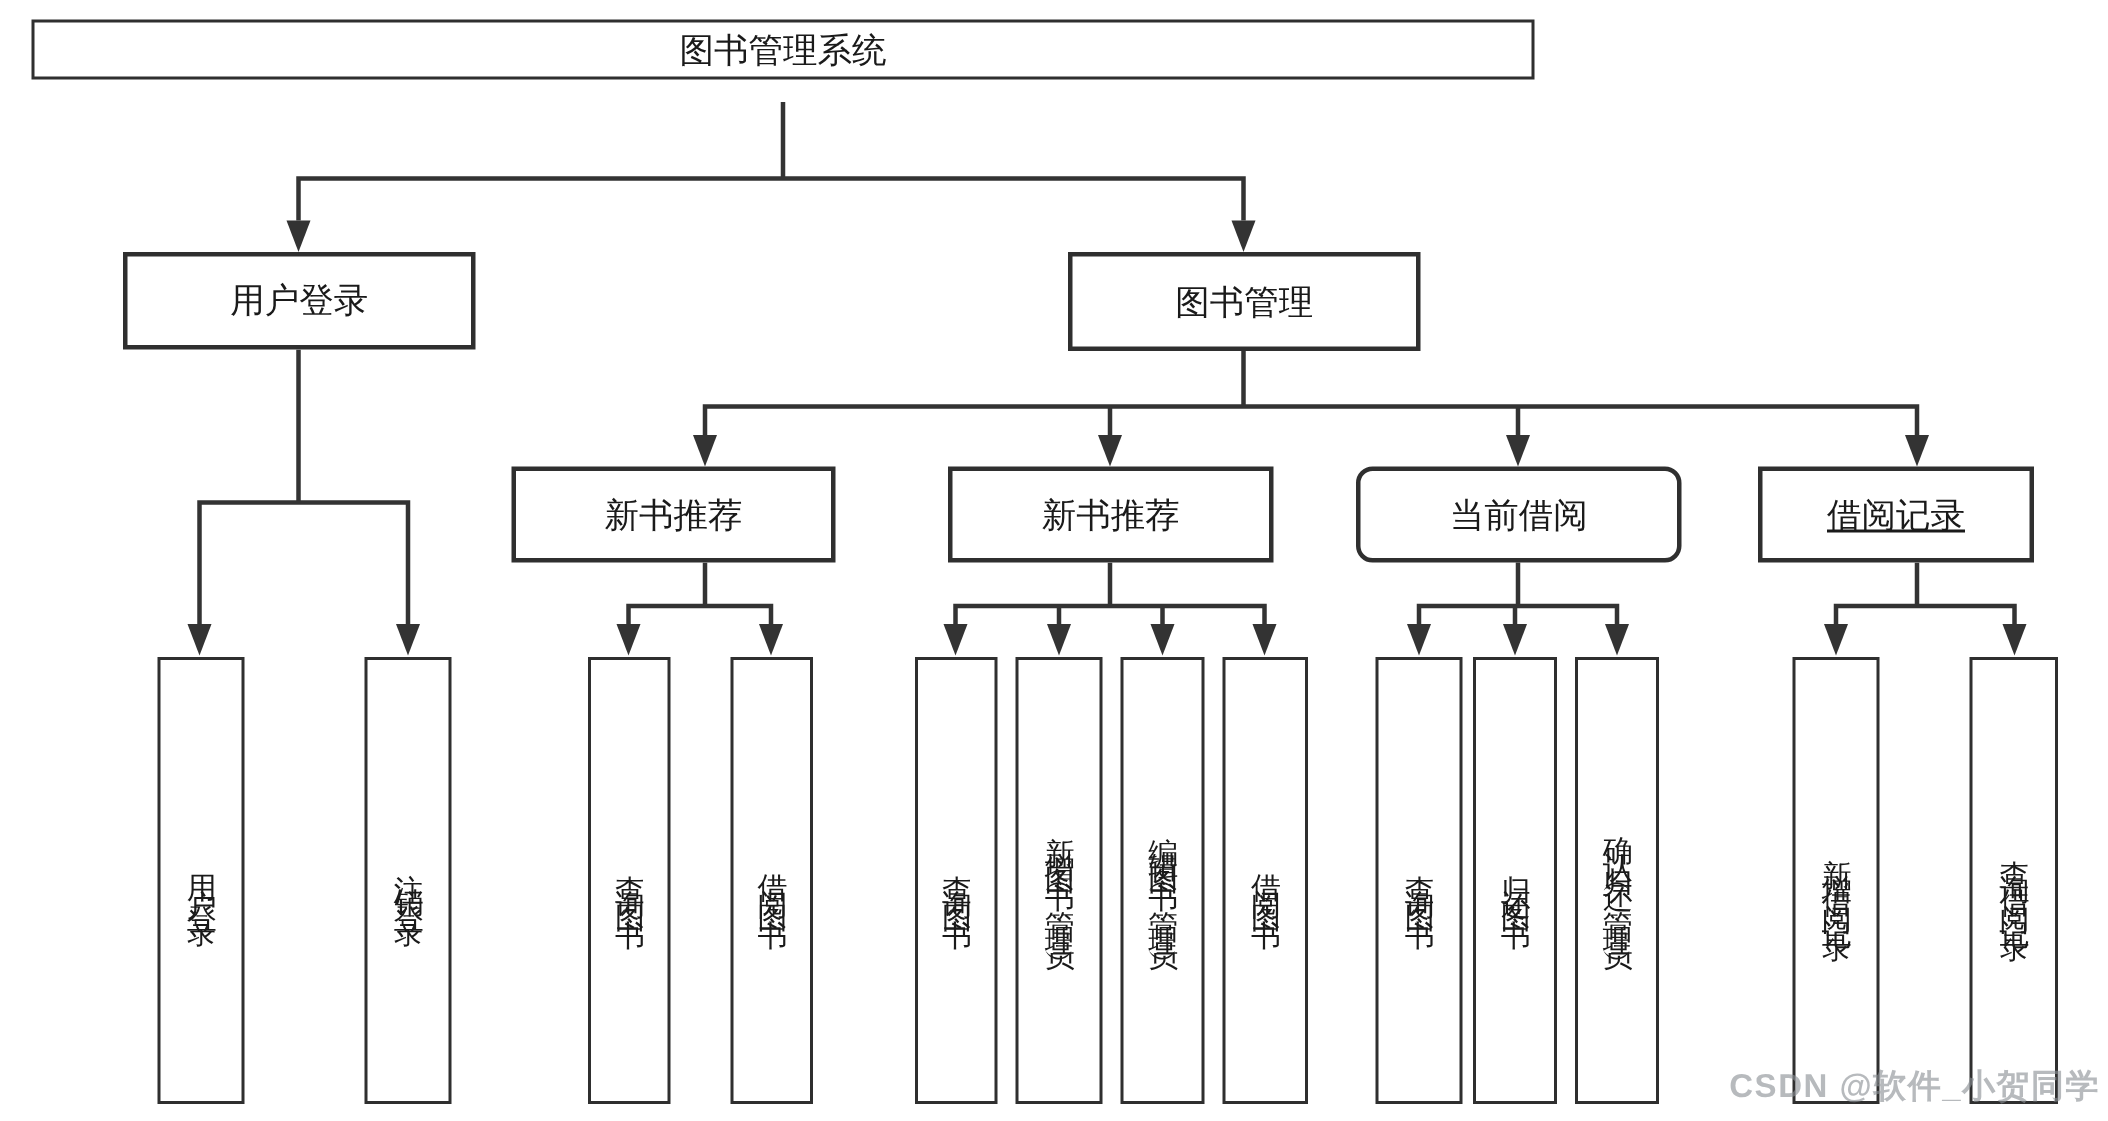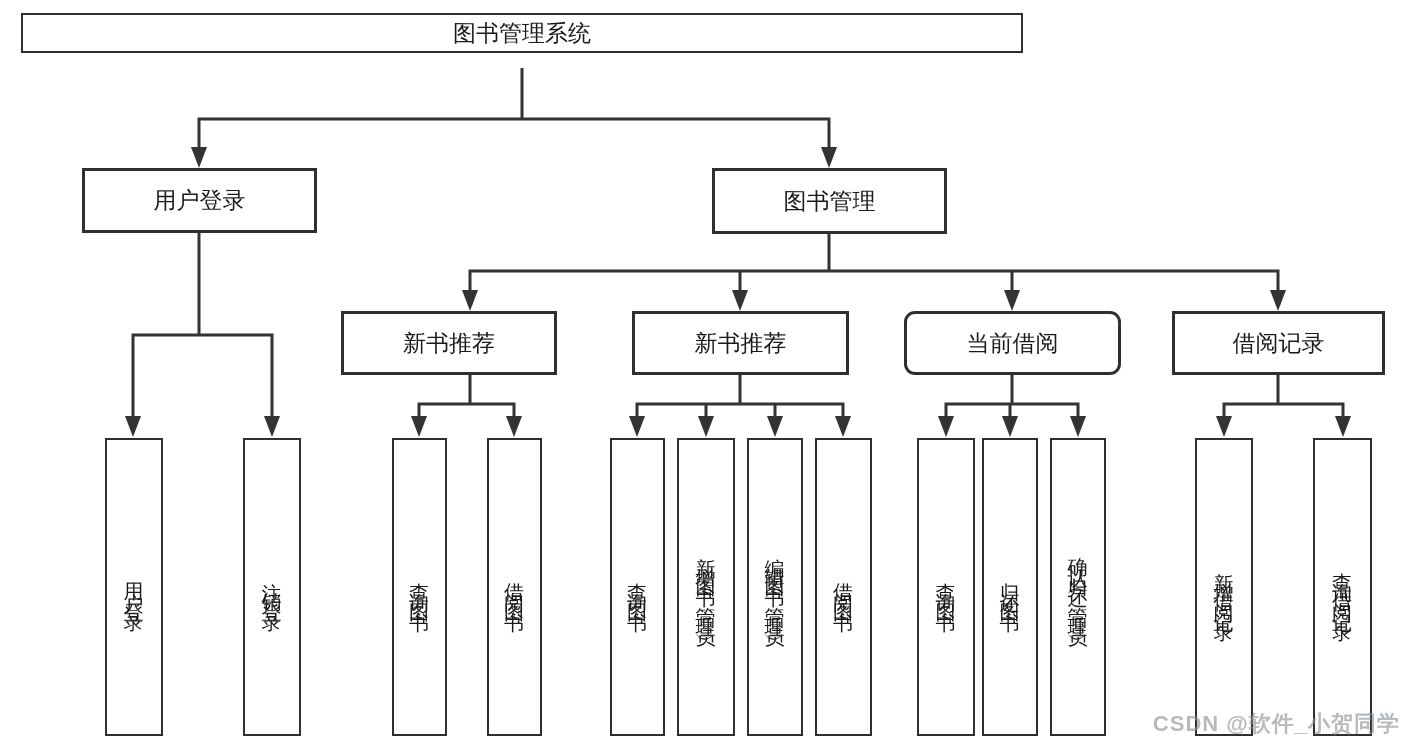--- a/index.html
+++ b/index.html
@@ -100,21 +100,21 @@
 
   <div class="node lvl3" style="left:341px;top:311px;width:216px;height:64px;text-align:center;">
     <span>新书推荐</span>
   </div>
   <div class="node lvl3" style="left:632px;top:311px;width:217px;height:64px;">
     <span>新书推荐</span>
   </div>
   <div class="node lvl3" style="left:904px;top:311px;width:217px;height:64px;border-radius:11px;">
     <span>当前借阅</span>
   </div>
-  <div class="node lvl3" style="left:1172px;top:311px;width:213px;height:64px;">
+  <div class="node lvl3" style="left:1172px;top:311px;width:184px;height:64px;text-decoration:underline;">
     <span>借阅记录</span>
   </div>
 
   <div class="node leaf" style="left:105px;top:438px;width:58px;height:298px;">
     <span class="vtxt">用户登录</span>
   </div>
   <div class="node leaf" style="left:243px;top:438px;width:58px;height:298px;">
     <span class="vtxt">注销登录</span>
   </div>
 

